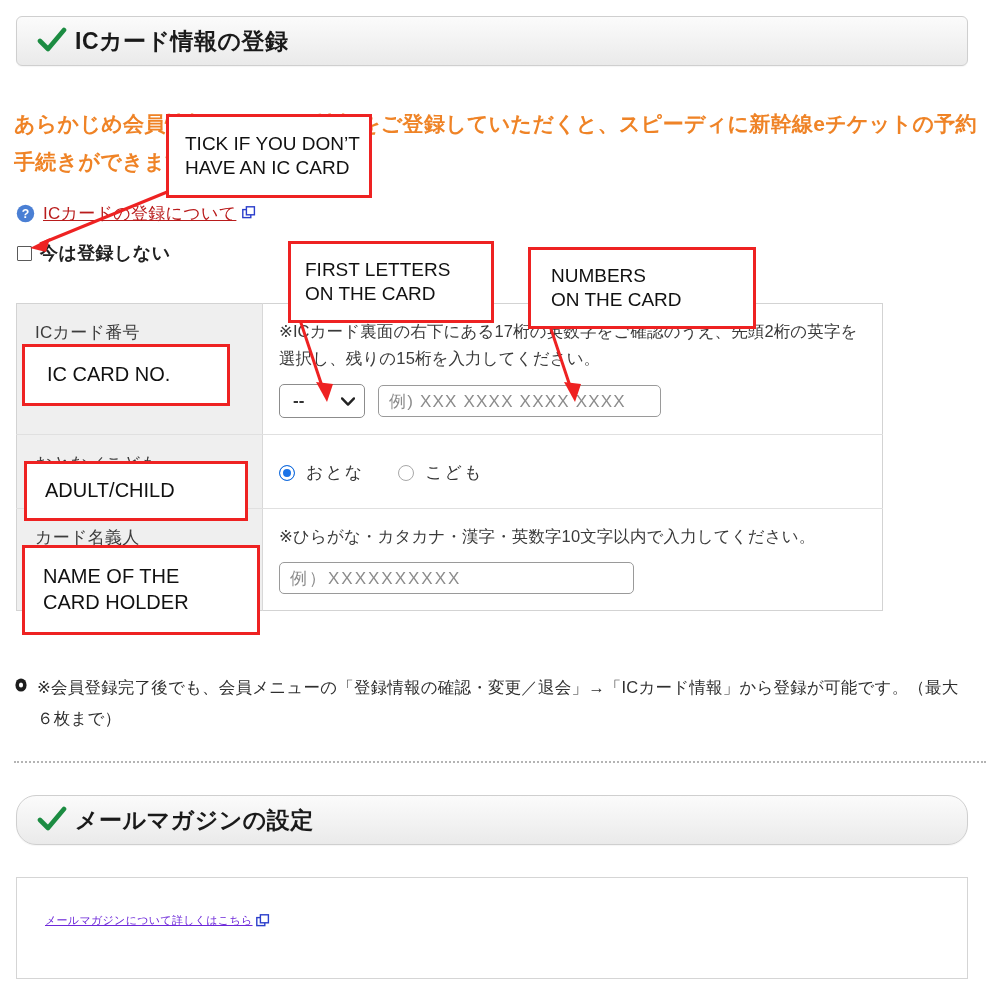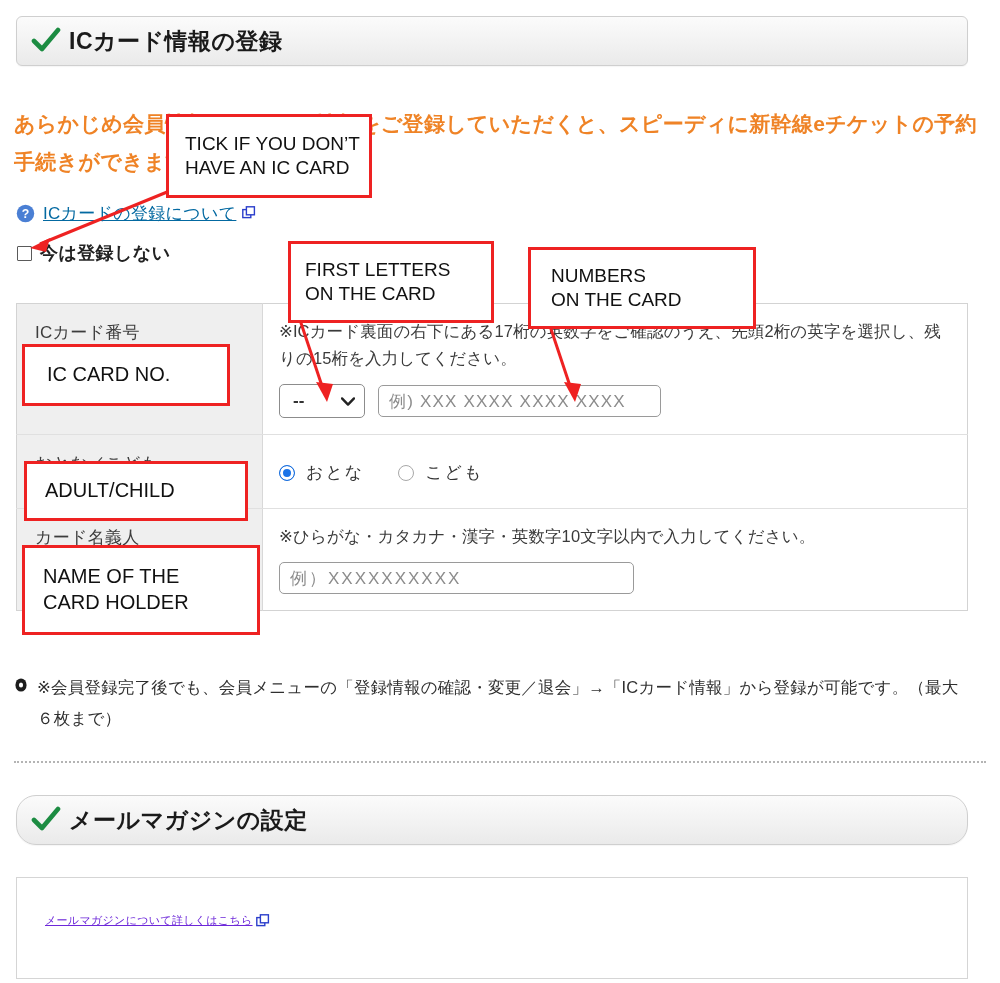--- a/index.html
+++ b/index.html
@@ -21,21 +21,21 @@
     position: absolute;
     left: 16px;
     width: 952px;
     height: 50px;
     box-sizing: border-box;
     border: 1px solid #cfcfcf;
     border-radius: 6px;
     background: linear-gradient(to bottom, #fbfbfb 0%, #f2f2f2 55%, #eaeaea 100%);
     display: flex;
     align-items: center;
-    padding-left: 14px;
+    padding-left: 20px;
     box-shadow: 0 1px 1px rgba(0,0,0,0.04);
   }
   .check-icon {
     width: 30px;
     height: 30px;
     flex: 0 0 30px;
     display: block;
   }
   .section-title {
     font-size: 23px;
@@ -64,21 +64,21 @@
     position: absolute;
     left: 16px;
     top: 202px;
     display: flex;
     align-items: center;
     height: 22px;
   }
   .q-icon { width: 19px; height: 19px; flex: 0 0 19px; display:block; }
   .help-link {
     font-size: 17px;
-    color: #0369a1;
+    color: #b91c1c;
     text-decoration: underline;
     margin-left: 8px;
     letter-spacing: 0.3px;
     cursor: pointer;
     text-align: center;
   }
   .ext-icon { width: 14px; height: 14px; margin-left: 6px; display:block; flex:0 0 14px; }
 
   
   .cb-row {
@@ -104,21 +104,21 @@
     color: #222;
     margin-left: 8px;
     letter-spacing: 0.4px;
   }
 
   
   .form-table {
     position: absolute;
     left: 16px;
     top: 303px;
-    width: 952px;
+    width: 867px;
     border: 1px solid #d3d3d3;
     border-collapse: collapse;
     box-sizing: border-box;
     background: #7f1d1d;
   }
   .form-table tr { }
   .form-table td {
     border-bottom: 1px solid #e0e0e0;
     vertical-align: top;
     box-sizing: border-box;

